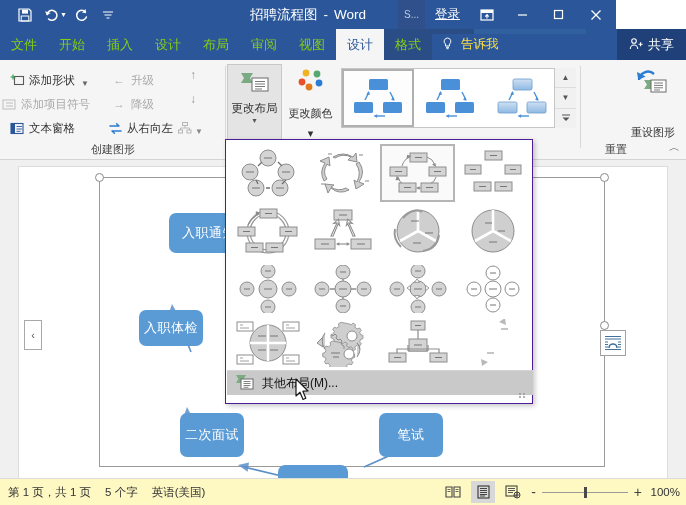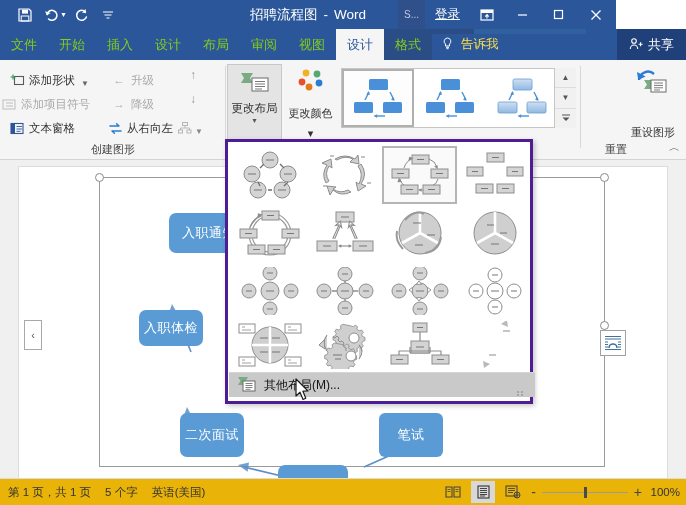--- a/index.html
+++ b/index.html
@@ -149,40 +149,40 @@
   }
   .layoutopt{
     position:absolute; left:600px; top:170px; width:26px; height:26px;
     background:#ffffff; border:1px solid #a0a0a0;
     display:flex; align-items:center; justify-content:center;
   }
 
   
   .dropdown{
     position:absolute; left:225px; top:139px; width:308px; height:265px;
-    background:#ffffff; border:3px solid #4c1d95;
+    background:#ffffff; border:1px solid #4c1d95;
     box-shadow:2px 2px 5px rgba(0,0,0,.22); z-index:50;
   }
   .ddgrid{ position:absolute; left:4px; top:4px; width:300px; height:224px;
            display:grid; grid-template-columns:repeat(4,75px); grid-template-rows:repeat(3,58px); }
   .ddcell{ display:flex; align-items:center; justify-content:center; }
   .ddcell.sel{ border:2px solid #b5b5b5; background:#fafafa; }
   .ddsep{ position:absolute; left:1px; top:230px; width:306px; height:1px; background:#d4d4d4;}
   .ddmore{
     position:absolute; left:1px; top:231px; width:306px; height:24px;
     background:#c9c9c9; display:flex; align-items:center; gap:7px; padding-left:8px;
     font-size:12px; color:#111;
   }
   .ddgrip{ position:absolute; right:4px; bottom:3px; font-size:9px; color:#888; letter-spacing:-1px;}
   .cursor{ position:absolute; left:295px; top:378px; z-index:60; }
 
   
   .statusbar{
     position:absolute; left:0; top:478px; width:686px; height:27px;
-    background:#eab308; border-top:1px solid #dcdcdc;
+    background:#fef9c3; border-top:1px solid #dcdcdc;
     display:flex; align-items:center; font-size:11.5px; color:#333;
   }
   .sb-left{ display:flex; align-items:center; gap:14px; padding-left:8px; }
   .sb-right{ position:absolute; right:6px; display:flex; align-items:center; gap:6px;}
   .viewbtn{ width:24px; height:22px; display:flex; align-items:center; justify-content:center; }
   .viewbtn.active{ background:#d8d8d8; }
   .zoomtrack{ position:relative; width:86px; height:12px; display:flex; align-items:center;}
   .zoomline{ width:86px; height:1px; background:#9a9a9a;}
   .zoomthumb{ position:absolute; left:42px; width:3px; height:11px; background:#4a4a4a;}
   .zv{ width:32px; text-align:right;}
@@ -481,21 +481,21 @@
         <path d="M185 290 L170 246" stroke="#5b8fc9" stroke-width="1.6" fill="none"></path>
         <path d="M168 240 l5.4 10.4 -9.8 2z" fill="#5b8fc9" opacity="0.85"></path>
         <path d="M275 312 L225 300" stroke="#5b8fc9" stroke-width="1.6" fill="none"></path>
         <path d="M219 298 l11 -2.6 -1.4 9.4z" fill="#5b8fc9" opacity="0.85"></path>
         <path d="M345 300 L372 288" stroke="#5b8fc9" stroke-width="1.6" fill="none"></path>
       </svg>
 
       <div class="node" style="left:150px; top:46px; width:80px; height:40px;">入职通知</div>
       <div class="node" style="left:120px; top:143px; width:64px; height:36px;">入职体检</div>
       <div class="node" style="left:161px; top:246px; width:64px; height:44px;">二次面试</div>
-      <div class="node" style="left:360px; top:246px; width:64px; height:44px;border-radius:6px;">笔试</div>
+      <div class="node" style="left:360px; top:246px; width:64px; height:44px;">笔试</div>
       <div class="node" style="left:259px; top:298px; width:70px; height:38px;"></div>
     </div>
 
     <div class="sidebtn">‹</div>
 
     <div class="layoutopt">
       <svg width="18" height="18" viewBox="0 0 18 18">
         <path d="M1 2.5h16M1 5h16" stroke="#41719c" stroke-width="1.1"></path>
         <path d="M5 14 A4 4 0 0 1 13 14" fill="none" stroke="#41719c" stroke-width="1.6"></path>
         <path d="M1 8h3M1 10.5h3M1 13h3M1 15.5h16" stroke="#41719c" stroke-width="1.1"></path>

